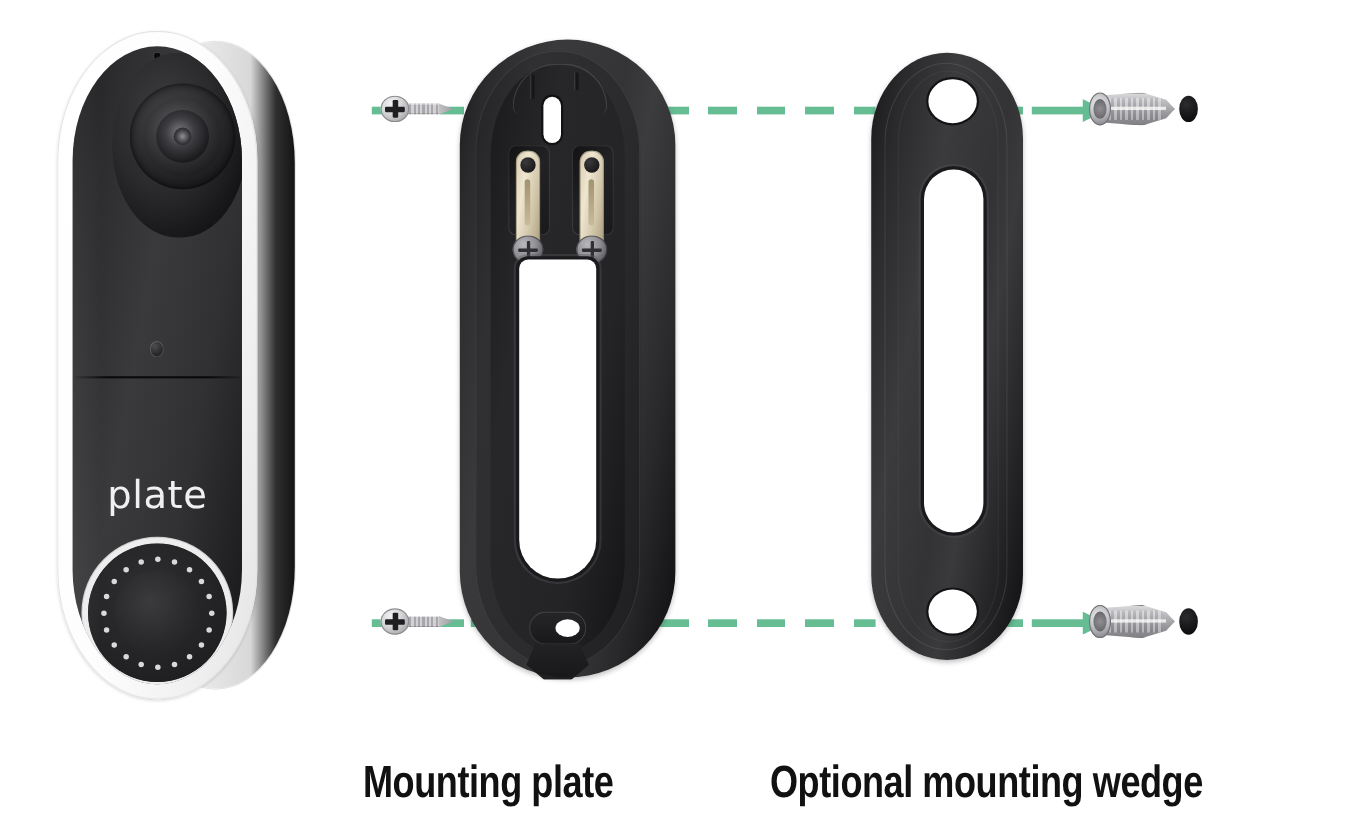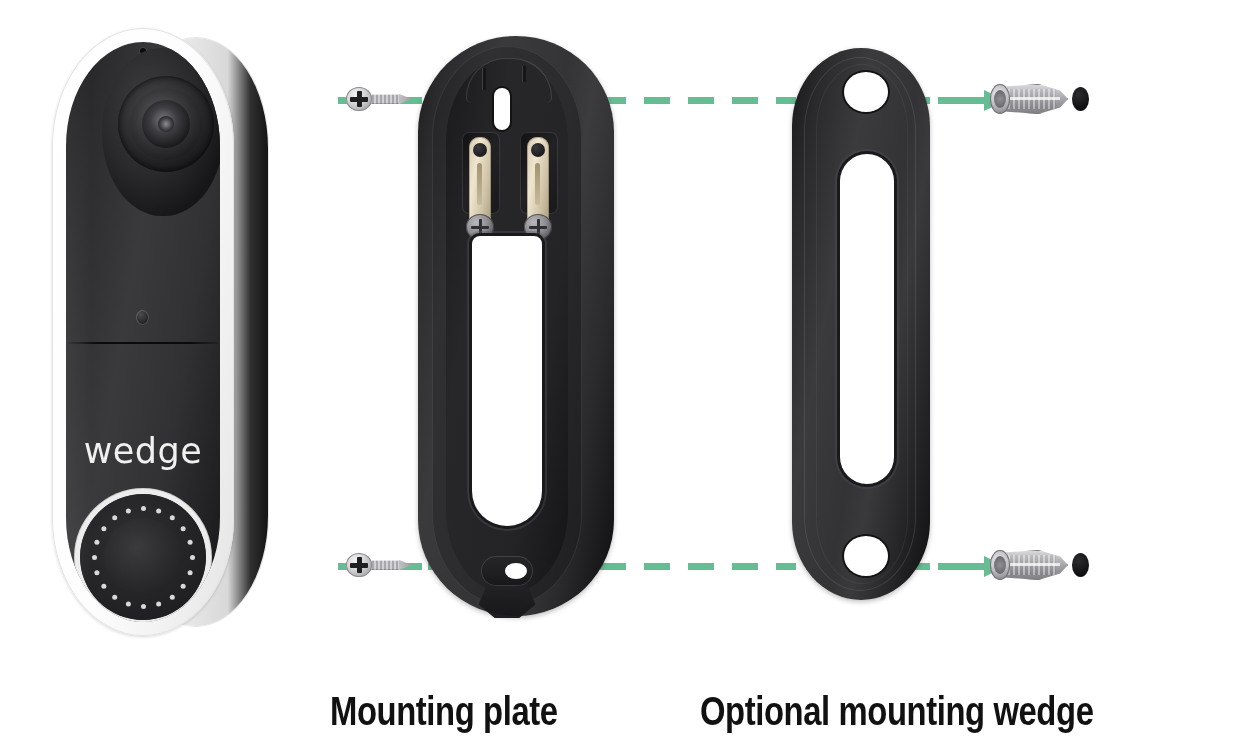--- a/index.html
+++ b/index.html
@@ -297,21 +297,21 @@
         <div class="db-lens-out">
           <div class="db-lens-mid">
             <div class="db-lens-in">
               <div class="db-lens-core"></div>
             </div>
           </div>
         </div>
       </div>
       <div class="db-sensor"></div>
       <div class="db-seam"></div>
-      <div class="db-logo">wedge</div>
+      <div class="db-logo">plate</div>
       <div class="db-btn-ring">
         <div class="dotring" id="dotring">
             <i style="transform: translate(0px, -49px);"></i>
             <i style="transform: translate(15.14px, -46.6px);"></i>
             <i style="transform: translate(28.8px, -39.64px);"></i>
             <i style="transform: translate(39.64px, -28.8px);"></i>
             <i style="transform: translate(46.6px, -15.14px);"></i>
             <i style="transform: translate(49px, 0px);"></i>
             <i style="transform: translate(46.6px, 15.14px);"></i>
             <i style="transform: translate(39.64px, 28.8px);"></i>

